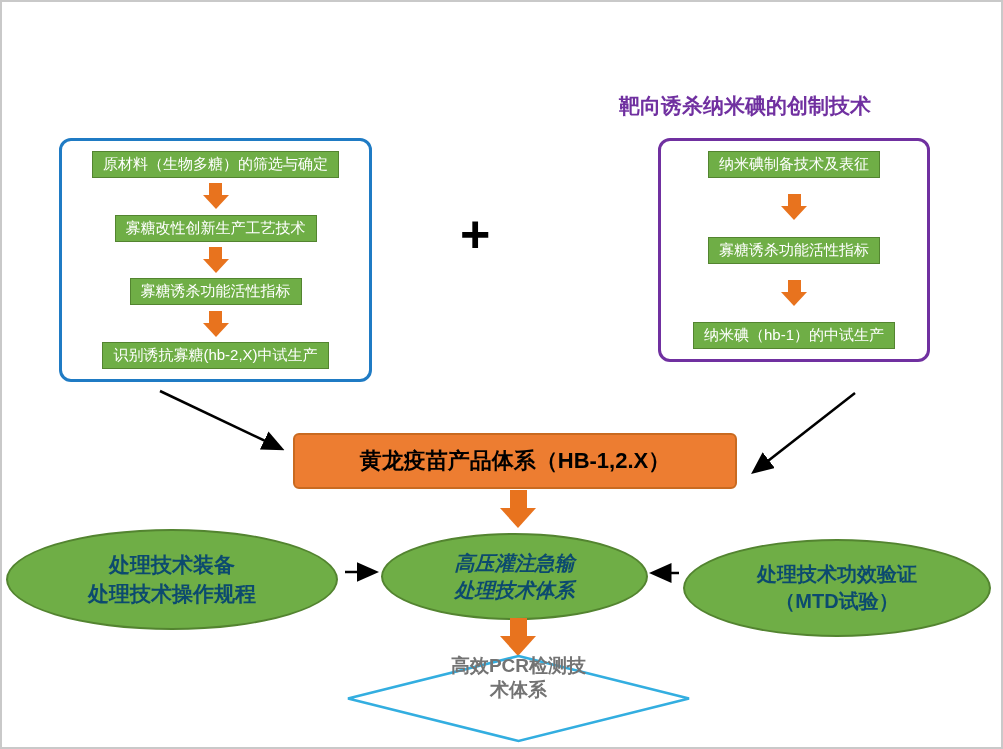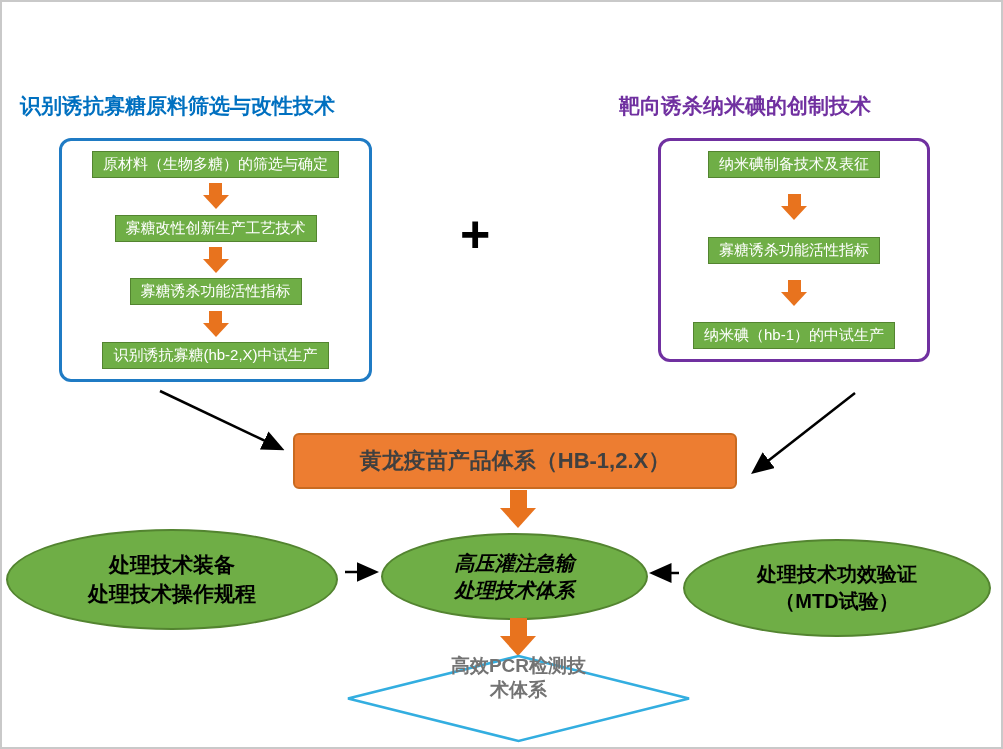--- a/index.html
+++ b/index.html
@@ -52,27 +52,27 @@
   .block-arrow.lg .shaft{width:17px;height:18px;}
   .block-arrow.lg .head{width:0;height:0;border-left:18px solid transparent;border-right:18px solid transparent;border-top:20px solid var(--orange);}
   .plus{
     position:absolute;left:458px;top:202px;
     font-size:52px;font-weight:bold;color:#000;
   }
   .product-box{
     position:absolute;left:291px;top:431px;width:444px;height:56px;
     background:#ED7D31;border:2px solid #c96a20;border-radius:6px;
     display:flex;align-items:center;justify-content:center;
-    font-size:22px;font-weight:bold;color:#404040;
+    font-size:22px;font-weight:bold;color:#000000;
   }
   .ellipse{
     position:absolute;border-radius:50%;
     background:var(--green);border:2px solid var(--green-border);
     display:flex;flex-direction:column;align-items:center;justify-content:center;
-    font-weight:bold;color:#000000;text-align:center;line-height:1.35;
+    font-weight:bold;color:#0c4a6e;text-align:center;line-height:1.35;
   }
   .ellipse.left{left:4px;top:527px;width:332px;height:101px;font-size:21px;}
   .ellipse.center{left:379px;top:531px;width:267px;height:87px;font-size:20px;font-style:italic;}
   .ellipse.right{left:681px;top:537px;width:308px;height:98px;font-size:20px;}
   .diamond-wrap{position:absolute;left:343px;top:652px;width:347px;height:89px;}
   .diamond-wrap svg{position:absolute;left:0;top:0;}
   .diamond-text{
     position:absolute;left:0;top:0;width:100%;height:100%;
     display:flex;flex-direction:column;align-items:center;
     font-size:19px;font-weight:bold;color:#737373;line-height:1.25;text-align:center;
@@ -81,21 +81,20 @@
     position:absolute;left:0;top:0;width:1003px;height:749px;
     pointer-events:none;
   }
 </style>
 </head>
 <body>
 
 <div id="canvas">
 
 
-  <div class="branch-header left">识别诱抗寡糖原料筛选与改性技术</div>
   <div class="branch-header right">靶向诱杀纳米碘的创制技术</div>
 
   <div class="panel left">
     <div class="step-box">原材料（生物多糖）的筛选与确定</div>
     <div class="block-arrow sm">
         <div class="shaft"></div>
         <div class="head"></div>
       </div>
     <div class="step-box">寡糖改性创新生产工艺技术</div>
     <div class="block-arrow sm">

